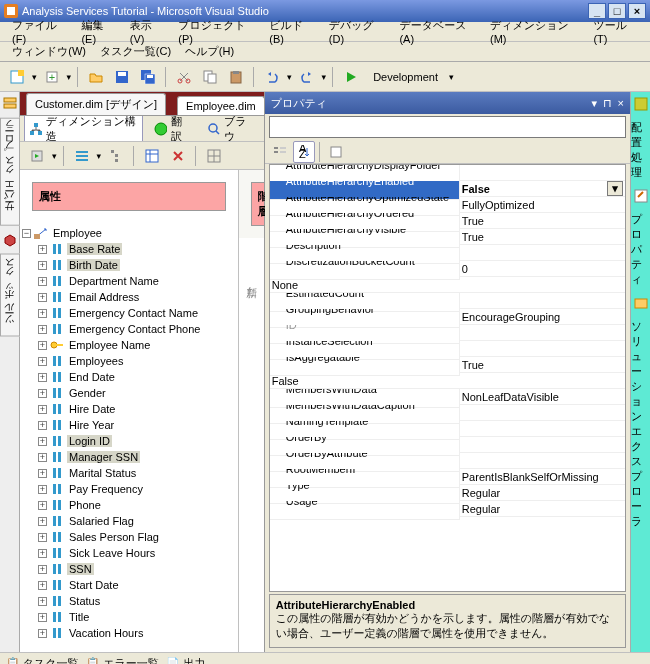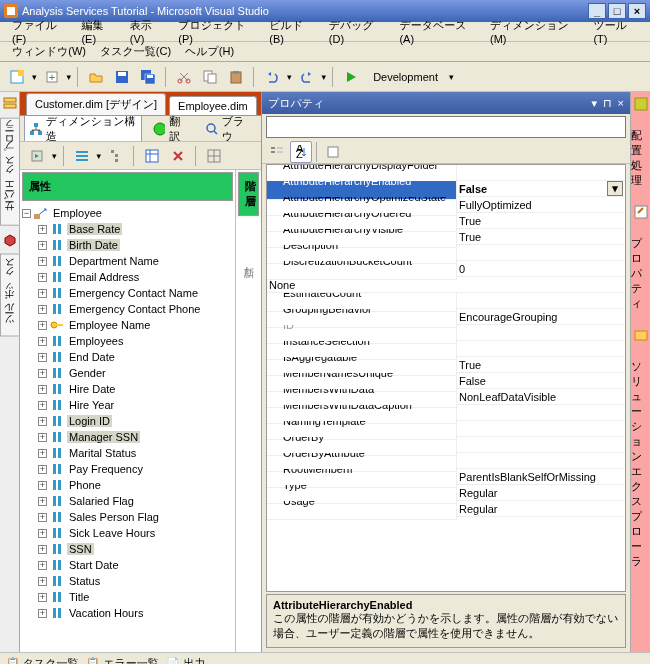--- a/index.html
+++ b/index.html
@@ -11,42 +11,42 @@
   .menubar { height: 20px; display:flex; align-items:center; padding: 2px 6px; gap: 2px; border-bottom:1px solid #c0c0c0; background:#ece9d8;}
   .menuitem { padding: 1px 6px; }
   .toolbar { height: 30px; display:flex; align-items:center; gap:4px; padding:2px 6px; border-bottom:1px solid #c0c0c0; background:#ece9d8;}
   .tbtn { width:22px; height:22px; border:1px solid transparent; display:flex; align-items:center; justify-content:center; border-radius:2px;}
   .sep { width:2px; height:20px; border-left:1px solid #aaa; margin:0 2px;}
   .tdd { padding:2px 6px; border:1px solid transparent;}
   .main { display:flex; height: 560px; position:relative;}
   .leftstrip { width:20px; background:#eee; border-right:1px solid #aaa; display:flex; flex-direction:column; align-items:center; padding-top:4px; gap:6px;}
   .leftstrip .vtab { writing-mode: vertical-rl; transform: rotate(180deg); font-size:10px; padding:6px 2px; border:1px solid #aaa; background:#f5f5f5;}
   .center { flex:0 0 242px; display:flex; flex-direction:column; border-right:1px solid #999; background:#fff;}
-  .tabs { height:24px; display:flex; align-items:flex-end; padding-left:6px; gap:4px; background:#c2410c; border-bottom:1px solid #999; overflow:hidden;}
+  .tabs { height:24px; display:flex; align-items:flex-end; padding-left:6px; gap:12px; background:#7f1d1d; border-bottom:1px solid #999; overflow:hidden;}
   .tab { padding:3px 8px; border:1px solid #999; border-bottom:none; background:#f7f7f7; border-radius:3px 3px 0 0; margin-right:-1px; white-space:nowrap;}
   .tab.active { background:#fff;}
   .subtabs { height:26px; display:flex; align-items:center; padding:2px 4px; gap:6px; border-bottom:1px solid #c0c0c0; background:#ece9d8; overflow:hidden;}
   .subtab { display:flex; align-items:center; gap:4px; padding:2px 4px; border:1px solid transparent;}
   .subtab.active { border:1px solid #99b; background:#fff;}
   .midtoolbar { height: 28px; display:flex; align-items:center; gap:4px; padding:2px 6px; border-bottom:1px solid #c0c0c0; background:#ece9d8;}
   .attrs { flex:1; display:flex; }
   .attrpane { flex:1; display:flex; flex-direction:column; }
-  .panehead { background:#22c55e; border:1px solid #999; padding:6px 6px; font-weight:bold; margin:2px;}
+  .panehead { background:#fca5a5; border:1px solid #999; padding:6px 6px; font-weight:bold; margin:12px;}
   .tree { flex:1; overflow:auto; padding:2px 6px 2px 2px; background:#fff;}
   .treerow { display:flex; align-items:center; height:16px; gap:3px; white-space:nowrap;}
   .treerow .exp { width:9px; height:9px; border:1px solid #888; display:flex; align-items:center; justify-content:center; font-size:9px; line-height:1; color:#444;}
   .treerow .ic { width:14px; height:12px; display:flex; align-items:center; justify-content:center;}
   .treerow .lbl { padding:0 2px;}
   .treerow .lbl.sel { background:#d6d6c8; }
   .treerow.child { padding-left:16px; }
   .hierpane { width:26px; border-left:1px solid #c0c0c0; background:#f7f7f3; display:flex; flex-direction:column;}
   .hierpane .panehead { writing-mode:horizontal-tb; }
   .hierbody { flex:1; background:#fff; display:flex; align-items:flex-start; justify-content:center; padding-top:40px; color:#888; }
   .right { flex:1; display:flex; flex-direction:column; background:#ece9d8;}
-  .rightstrip { width:20px; background:#fca5a5; border-left:1px solid #aaa; display:flex; flex-direction:column; align-items:center; padding-top:4px; gap:16px;}
+  .rightstrip { width:20px; background:#5eead4; border-left:1px solid #aaa; display:flex; flex-direction:column; align-items:center; padding-top:4px; gap:8px;}
   .propbar { height:22px; background:linear-gradient(#5a7bc0,#3b5aa0); color:#fff; display:flex; align-items:center; justify-content:space-between; padding:0 6px;}
   .propbar .pcaps { display:flex; gap:6px;}
   .propdd { height:22px; background:#fff; border:1px solid #7a7a7a; margin:2px 4px;}
   .proptb { height:24px; display:flex; align-items:center; gap:2px; padding:2px 4px; border-bottom:1px solid #c0c0c0;}
   .pgrid { flex:1; overflow:auto; background:#fff; border:1px solid #999; margin:0 4px;}
   .prow { display:flex; height:16px; align-items:stretch;}
   .pname { width:190px; padding:0 6px 18px 16px; border-right:1px solid #eee; border-bottom:1px solid #eee; display:flex; align-items:center; color:#000; overflow:hidden; white-space:nowrap;}
   .pval { flex:1; padding:0 2px; border-bottom:1px solid #eee; display:flex; align-items:center; overflow:hidden; white-space:nowrap;}
   .prow.sel .pname { background:#316ac5; color:#fff;}
   .prow.sel .pval { font-weight:bold;}
@@ -639,21 +639,20 @@
             <span></span>
           </div>
         </div>
         <div class="prow">
           <div class="pname">IsAggregatable</div>
           <div class="pval">
             <span>True</span>
           </div>
         </div>
         <div class="prow">
-          <div class="pname">MemberNamesUnique</div>
           <div class="pval">
             <span>False</span>
           </div>
         </div>
         <div class="prow">
           <div class="pname">MembersWithData</div>
           <div class="pval">
             <span>NonLeafDataVisible</span>
           </div>
         </div>

